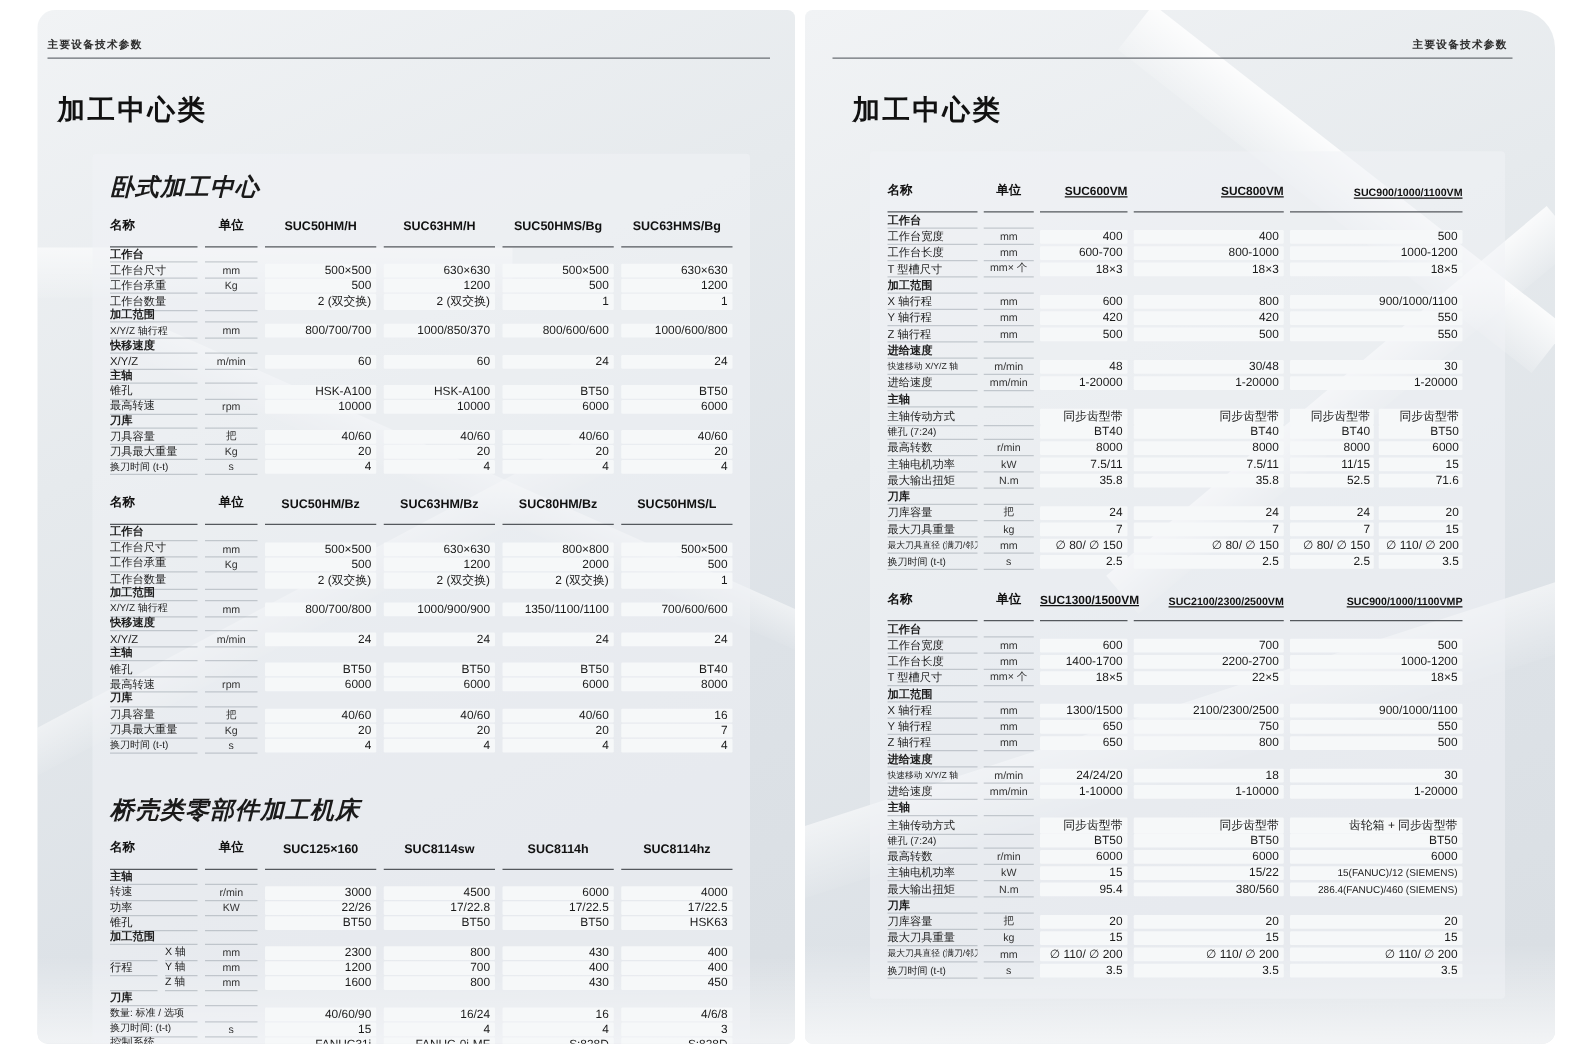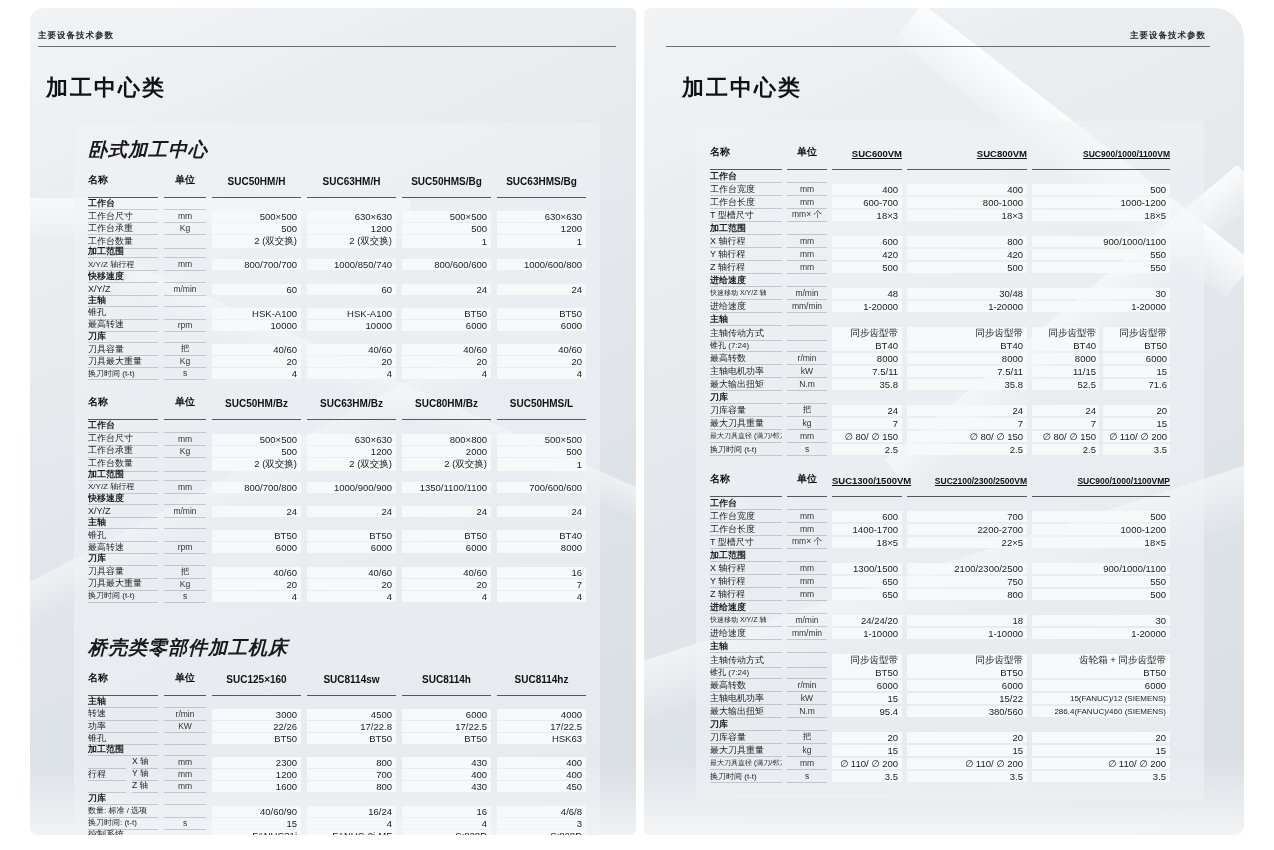--- a/index.html
+++ b/index.html
@@ -155,21 +155,21 @@
                   <div></div>
                   <div></div>
                 </div>
                 <div class="row body data">
                   <div class="lbl s1">X/Y/Z 轴行程</div>
                   <div class="unit">mm</div>
                   <div class="cellwrap">
                     <div class="chip">800/700/700</div>
                   </div>
                   <div class="cellwrap">
-                    <div class="chip">1000/850/740</div>
+                    <div class="chip">1000/850/370</div>
                   </div>
                   <div class="cellwrap">
                     <div class="chip">800/600/600</div>
                   </div>
                   <div class="cellwrap">
                     <div class="chip">1000/600/800</div>
                   </div>
                 </div>
                 <div class="row body group">
                   <div class="lbl">快移速度</div>

